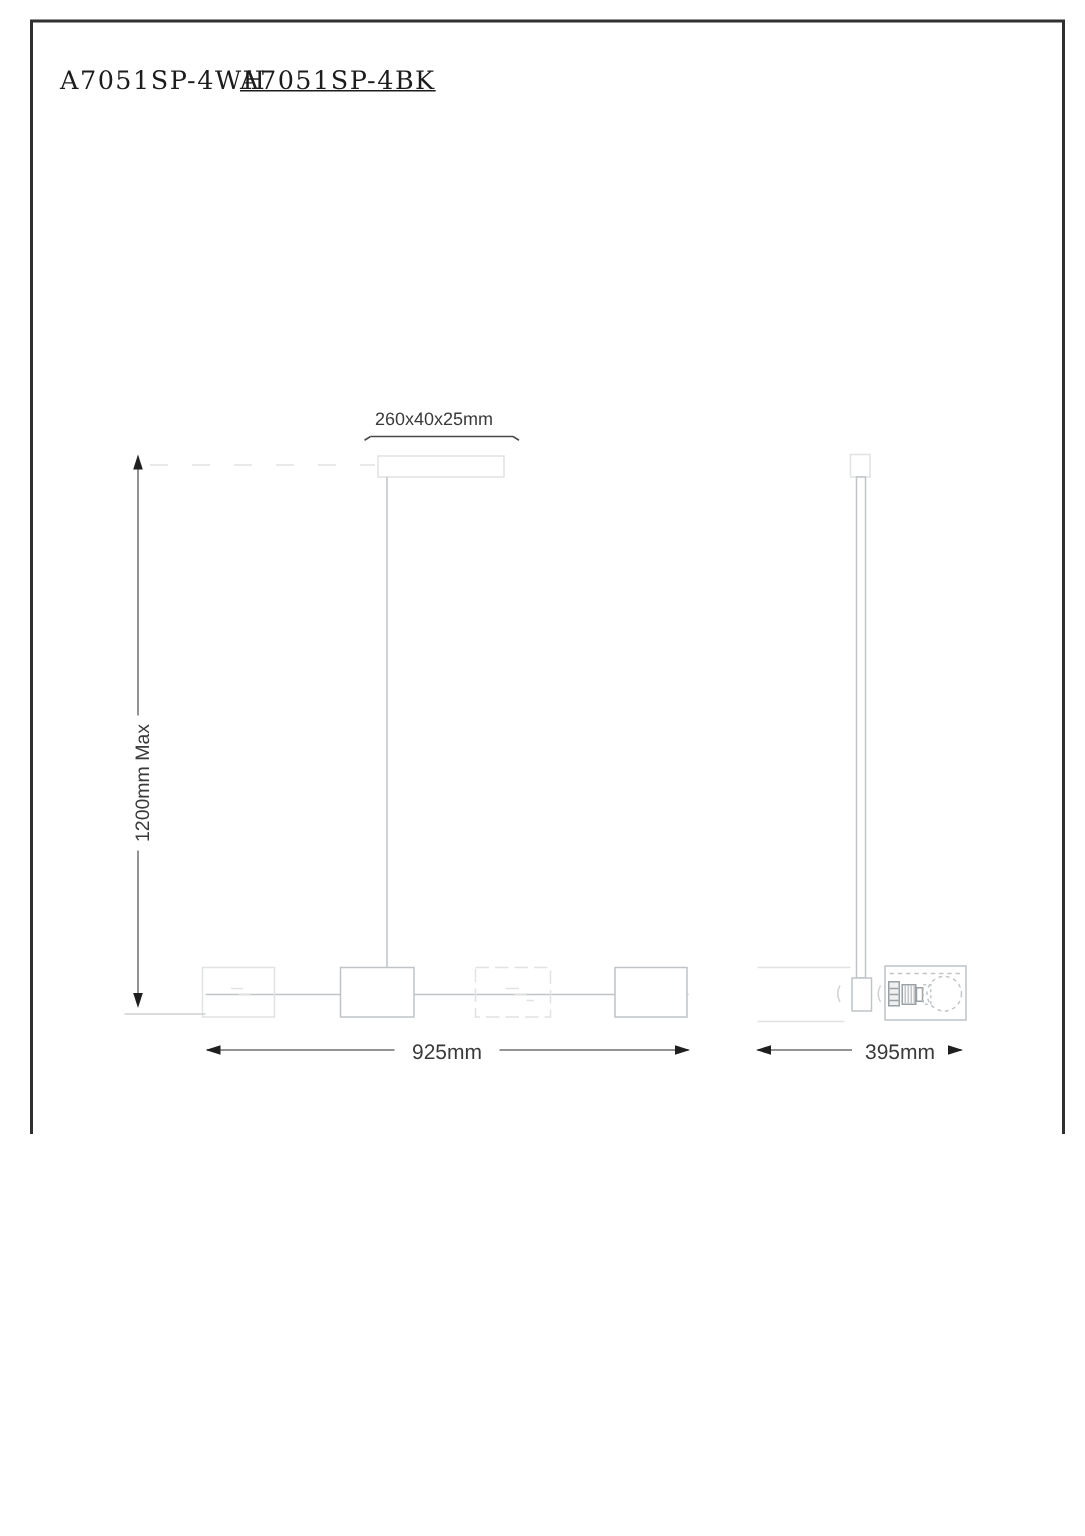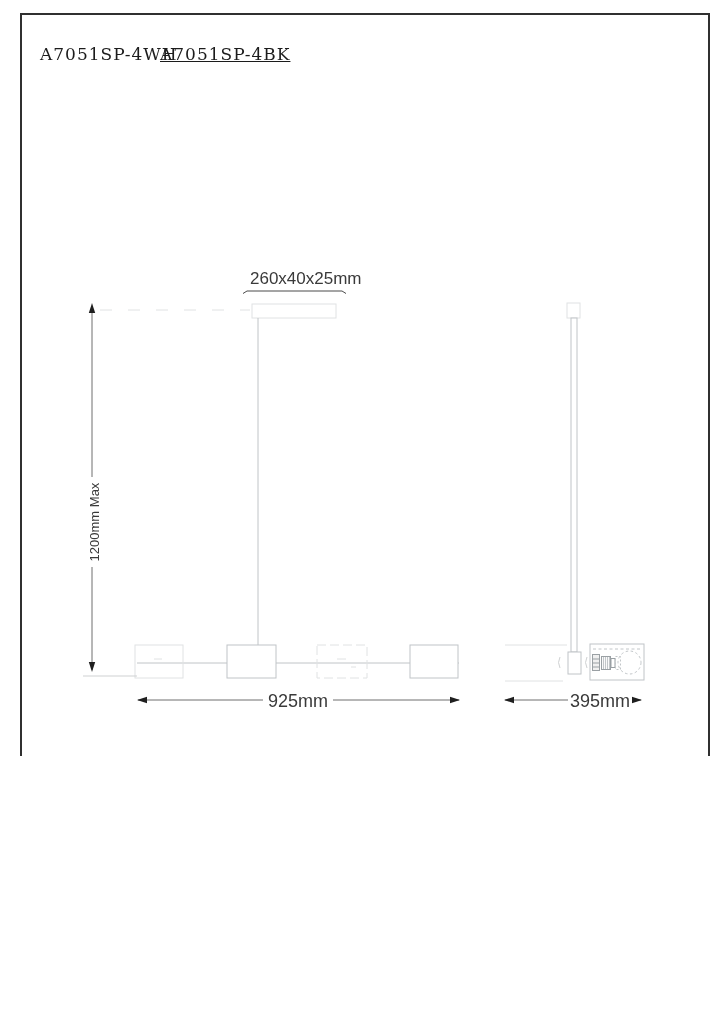--- a/index.html
+++ b/index.html
@@ -31,24 +31,24 @@
   .ln{stroke:var(--fixture-line);fill:none;stroke-width:1;}
   .lnf{stroke:var(--fixture-line);fill:#ffffff;stroke-width:1;}
   .faint{stroke:var(--fixture-line-faint);fill:none;stroke-width:1;}
   .ext{stroke:#cfd1d2;fill:none;stroke-width:1;}
   .dim{stroke:var(--dimension-line);fill:none;stroke-width:1;}
   .dimdark{stroke:#4a4a4a;fill:none;stroke-width:1;}
   .arrow{fill:var(--dimension-arrow);stroke:none;}
   .mid{stroke:#9aa0a4;stroke-width:1;}
   .midlight{stroke:#c2c6c9;stroke-width:1;fill:none;}
   .label{
-    position:absolute;font-size:18px;color:var(--text);text-align:center;
+    position:absolute;font-size:14px;color:var(--text);text-align:center;
     background:var(--background);white-space:nowrap;line-height:16px;
   }
-  #label-canopy{left:250px;top:271px;font-size:17px;background:transparent;text-align:left;}
+  #label-canopy{left:250px;top:271px;font-size:12px;background:transparent;text-align:left;}
   #label-height{left:50px;top:514px;width:90px;font-size:13px;transform:rotate(-90deg);transform-origin:center;}
   #label-width{left:263px;top:693px;width:70px;}
   #label-depth{left:568px;top:693px;width:64px;}
 </style>
 </head>
 <body>
 
 <div id="page">
   <div id="frame"></div>
 

